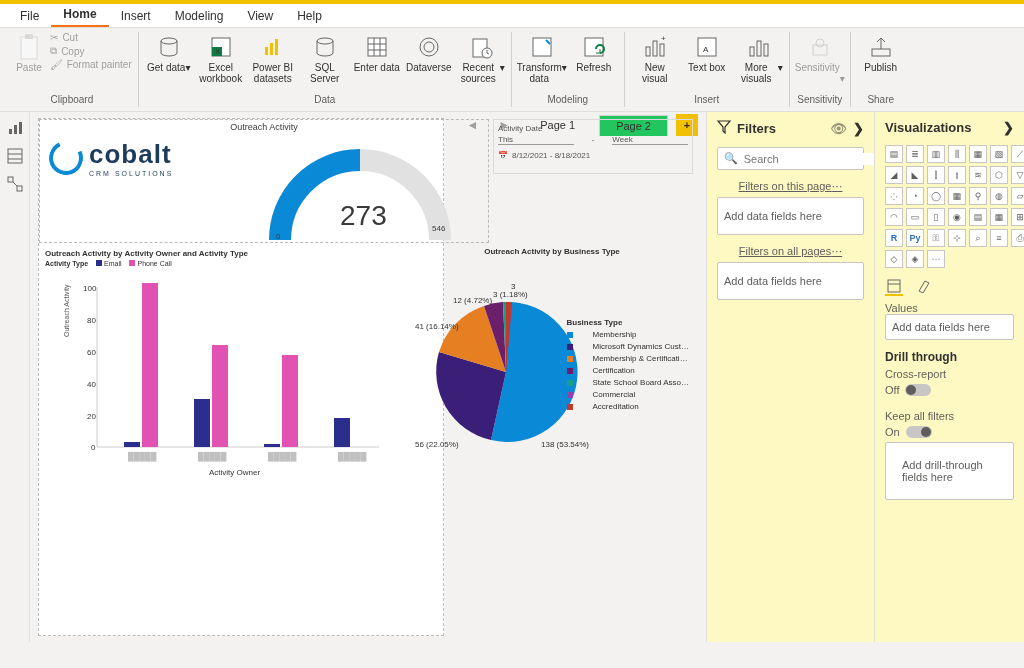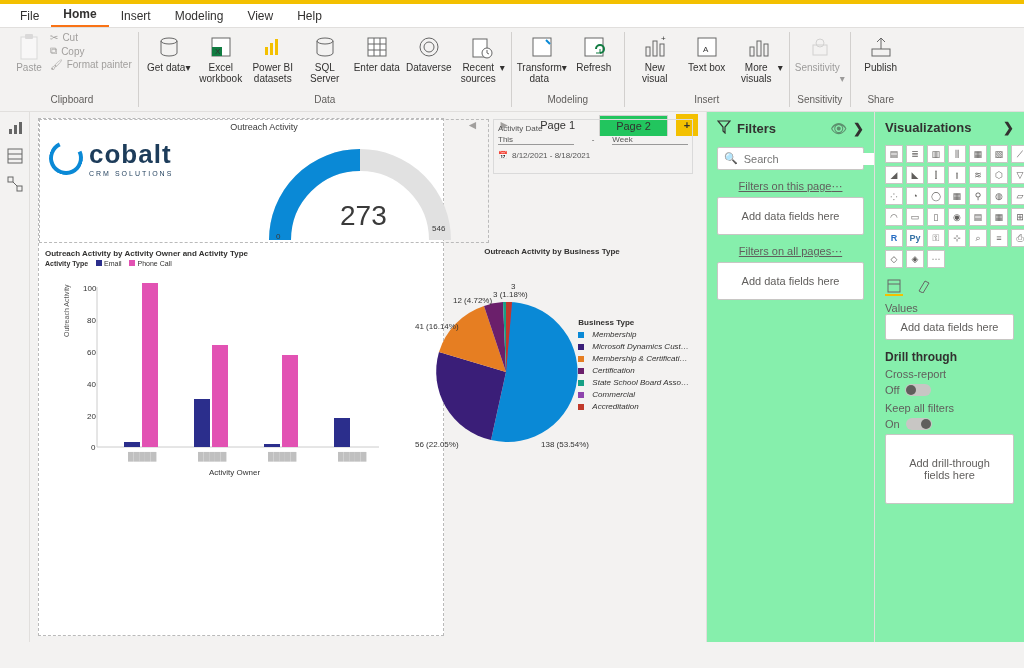--- a/index.html
+++ b/index.html
@@ -25,29 +25,29 @@
   .toolstrip { width:30px; background:#f3f2f1; border-right:1px solid #e1dfdd; display:flex; flex-direction:column; align-items:center; gap:10px; padding-top:8px;}
   .canvas-wrap { flex:1; background:#f3f2f1; display:flex; flex-direction:row; }
   .canvas { flex:1; margin:6px 8px; background:#fff; border:1px solid #d2d0ce; position:relative; }
   .tab-strip { height:26px; display:flex; align-items:center; padding:0 8px; gap:8px;}
   .nav-arrow { color:#a19f9d; font-size:12px; padding:0 6px; cursor:pointer;}
   .page-tab { padding:4px 16px; font-size:11px; cursor:pointer;}
   .page-tab.active { background:#22c55e; border:1px solid #d2d0ce; border-bottom:none; }
   .add-page { width:22px; height:22px; background:#f3c000; display:flex; align-items:center; justify-content:center; cursor:pointer; font-weight:bold;}
 
   .right-panes { display:flex; }
-  .pane { border-left:1px solid #e1dfdd; background:#86efac; padding:8px 10px; }
+  .pane { border-left:1px solid #e1dfdd; background:#fef9c3; padding:8px 10px; }
   .filters-pane { width:168px; }
   .viz-pane { width:150px; }
   .pane-title { font-size:13px; font-weight:600; display:flex; align-items:center; gap:6px; margin-bottom:10px;}
   .pane-title .spacer { flex:1; }
   .search-box { border:1px solid #c8c6c4; background:#fff; border-radius:2px; padding:4px 6px; display:flex; gap:6px; align-items:center; margin-bottom:10px;}
   .search-box input { border:none; outline:none; flex:1; font-size:11px; }
   .filter-section { font-size:11px; color:#605e5c; margin:6px 0 4px; display:flex; justify-content:center;text-decoration:underline; }
-  .filter-drop { border:1px solid #c8c6c4; background:#fff; border-radius:2px; padding:12px 6px; text-align:center; color:#605e5c; font-size:11px; margin-bottom:10px;}
+  .filter-drop { border:1px solid #c8c6c4; background:#fff; border-radius:2px; padding:12px 6px; text-align:left; color:#605e5c; font-size:11px; margin-bottom:10px;}
   .viz-grid { display:grid; grid-template-columns: repeat(7, 18px); gap:3px; margin-bottom:10px;}
   .viz-icon { width:18px; height:18px; border:1px solid #c8c6c4; background:#fff; cursor:pointer; display:flex; align-items:center; justify-content:center; font-size:9px; color:#605e5c;}
   .section-hdr { font-size:12px; font-weight:600; margin:10px 0 4px;}
   .toggle-row { display:flex; align-items:center; gap:6px; font-size:11px; color:#605e5c; margin:4px 0;}
   .toggle { width:26px; height:12px; background:#c8c6c4; border-radius:6px; position:relative;}
   .toggle .knob{ width:10px; height:10px; background:#605e5c; border-radius:50%; position:absolute; top:1px; }
   .toggle.off .knob{ left:1px; } .toggle.on .knob{ right:1px; }
   .tabs-mini { display:flex; gap:12px; margin-bottom:6px;}
   .tabs-mini div { width:18px; height:18px; border-bottom:2px solid transparent; cursor:pointer; display:flex; align-items:center; justify-content:center;}
   .tabs-mini div.active { border-bottom-color:#f3c000;}
@@ -56,21 +56,21 @@
   .region { position:absolute; border:1px solid #dadada; }
   .region-title { font-size:9px; color:#3a3a3a; text-align:center; padding:2px; }
   .dotted { border:1px dashed #bababa; }
   .logo { position:absolute; left:10px; top:20px; display:flex; align-items:center; gap:6px; }
   .logo-mark { width:34px; height:34px; border:4px solid #0a89d6; border-radius:50%; transform: rotate(20deg); border-top-color:transparent; }
   .logo-text { font-size:26px; font-weight:700; letter-spacing:1px; color:#1d3c5a; }
   .logo-sub { font-size:7px; letter-spacing:2px; color:#1d3c5a; text-align:right; }
   .gauge-num { position:absolute; left:300px; top:80px; font-size:28px; font-weight:400; color:#3a3a3a;}
   .gauge-lbl { position:absolute; font-size:8px; color:#3a3a3a;}
   .legend { font-size:8px; line-height:1.5; }
-  .legend-item { display:flex; gap:8px; align-items:center;font-style:italic;}
+  .legend-item { display:flex; gap:20px; align-items:center;}
   .sq { width:6px; height:6px; }
   .bar-chart { position:absolute; left:50px; top:175px; width:290px; height:180px; }
   .axis-label-y { position:absolute; left:-6px; top:60px; transform:rotate(-90deg); transform-origin:left top; font-size:7px; color:#555;}
   svg text { font-size:8px; fill:#333; }
 </style>
 </head>
 <body>
 
 <div class="titlebar"></div>
 
@@ -528,23 +528,23 @@
       <div style="font-size:11px;color:#605e5c">Values</div>
       <div class="filter-drop" style="padding:6px">Add data fields here</div>
       <div class="section-hdr">Drill through</div>
       <div style="font-size:11px;color:#605e5c">Cross-report</div>
       <div class="toggle-row">
           <span>Off</span>
           <div class="toggle off">
             <div class="knob"></div>
           </div>
         </div>
-      <div style="font-size:11px;color:#605e5c;margin-top:6px">Keep all filters</div>
+      <div style="font-size:11px;color:#605e5c;margin-top:14px">Keep all filters</div>
       <div class="toggle-row">
           <span>On</span>
           <div class="toggle on">
             <div class="knob"></div>
           </div>
         </div>
-      <div class="filter-drop" style="padding:22px;">Add drill-through fields here</div>
+      <div class="filter-drop" style="padding:16px;">Add drill-through fields here</div>
     </div>
   </div>
 </div>
 
 </body></html>

